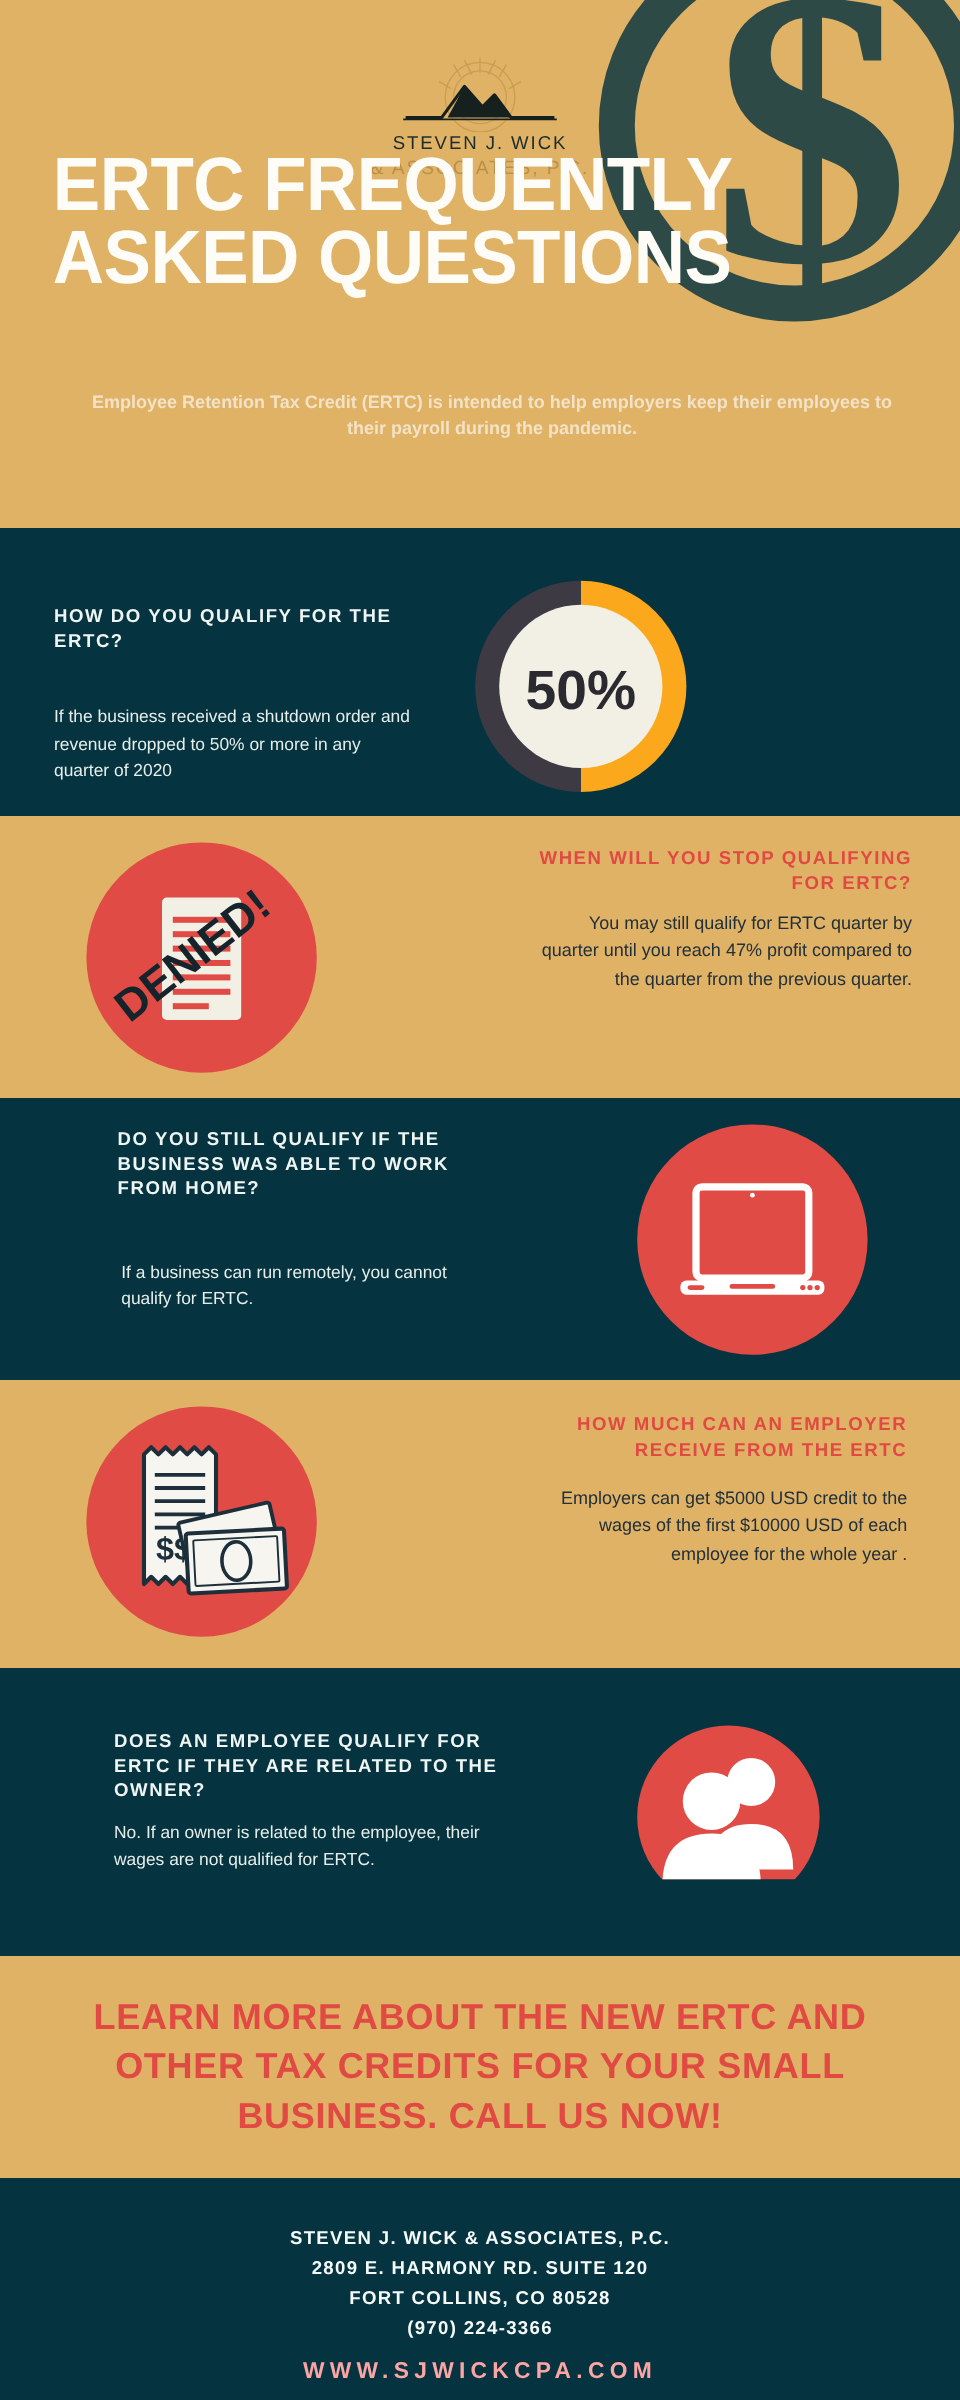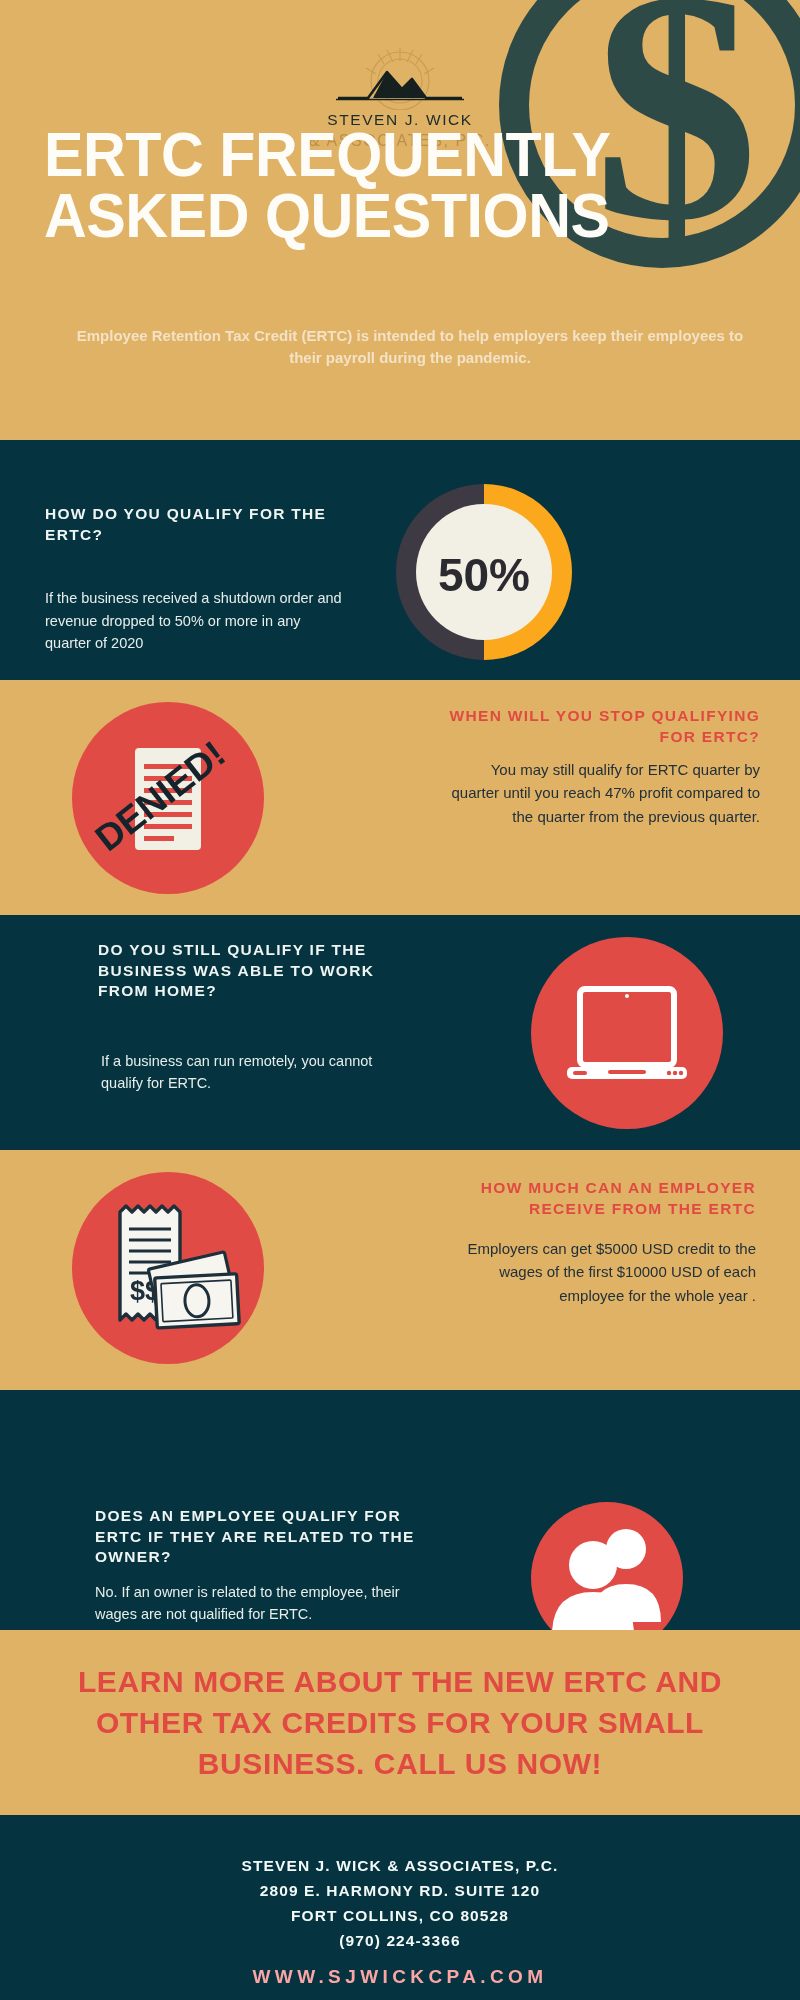--- a/index.html
+++ b/index.html
@@ -14,21 +14,21 @@
   
   .band { position:absolute; left:0; width:800px; overflow:hidden; }
   .band.tan  { background:#dfb266; }
   .band.dark { background:#063340; }
 
   .hdr   { top:0;    height:440px; }
   .s1    { top:440px;  height:240px;margin-top:12px; }
   .s2    { top:680px;  height:235px; }
   .s3    { top:915px;  height:298px; }
   .s4    { top:1150px; height:240px; }
-  .s5    { top:1454px; height:176px; }
+  .s5    { top:1390px; height:176px; }
   .cta   { top:1630px; height:185px; }
   .foot  { top:1815px; height:207px; }
 
   
   .dollar-wrap {
     position:absolute; right:-60px; top:-45px;
     width:420px; height:340px; pointer-events:none;
   }
   .logo {
     position:absolute; left:0; right:0; top:48px;

